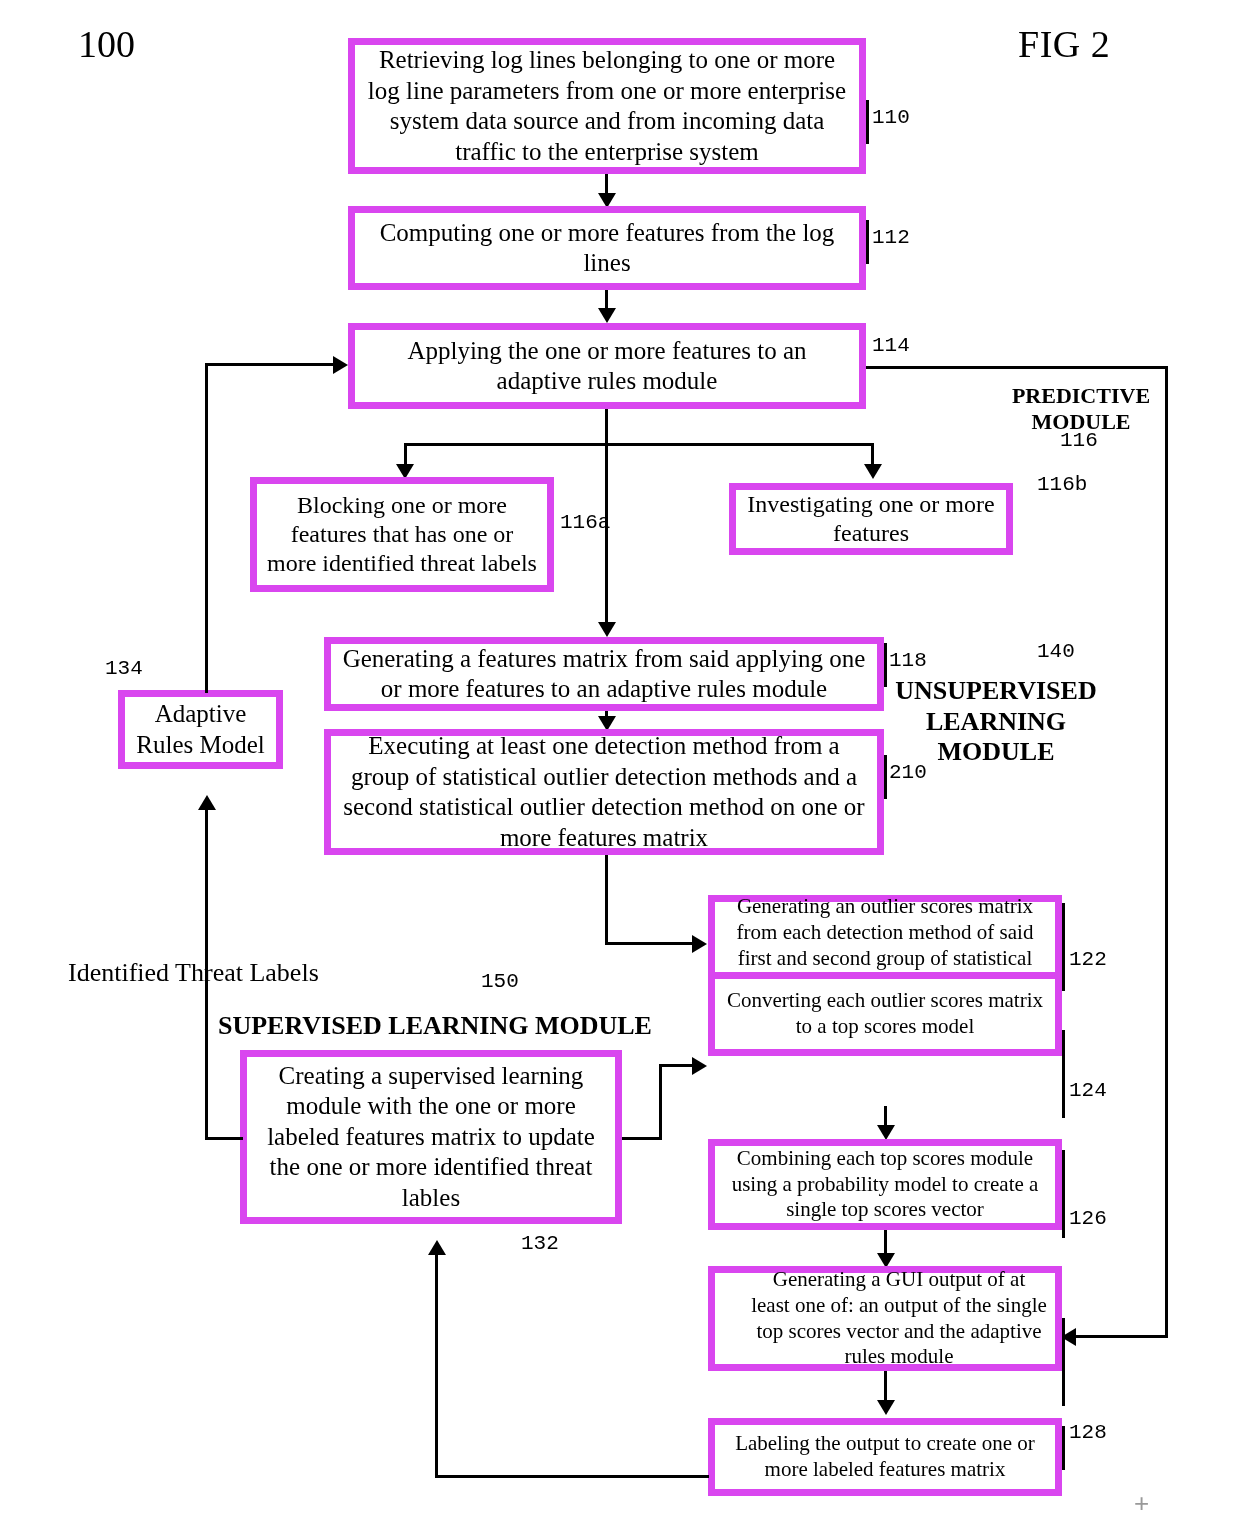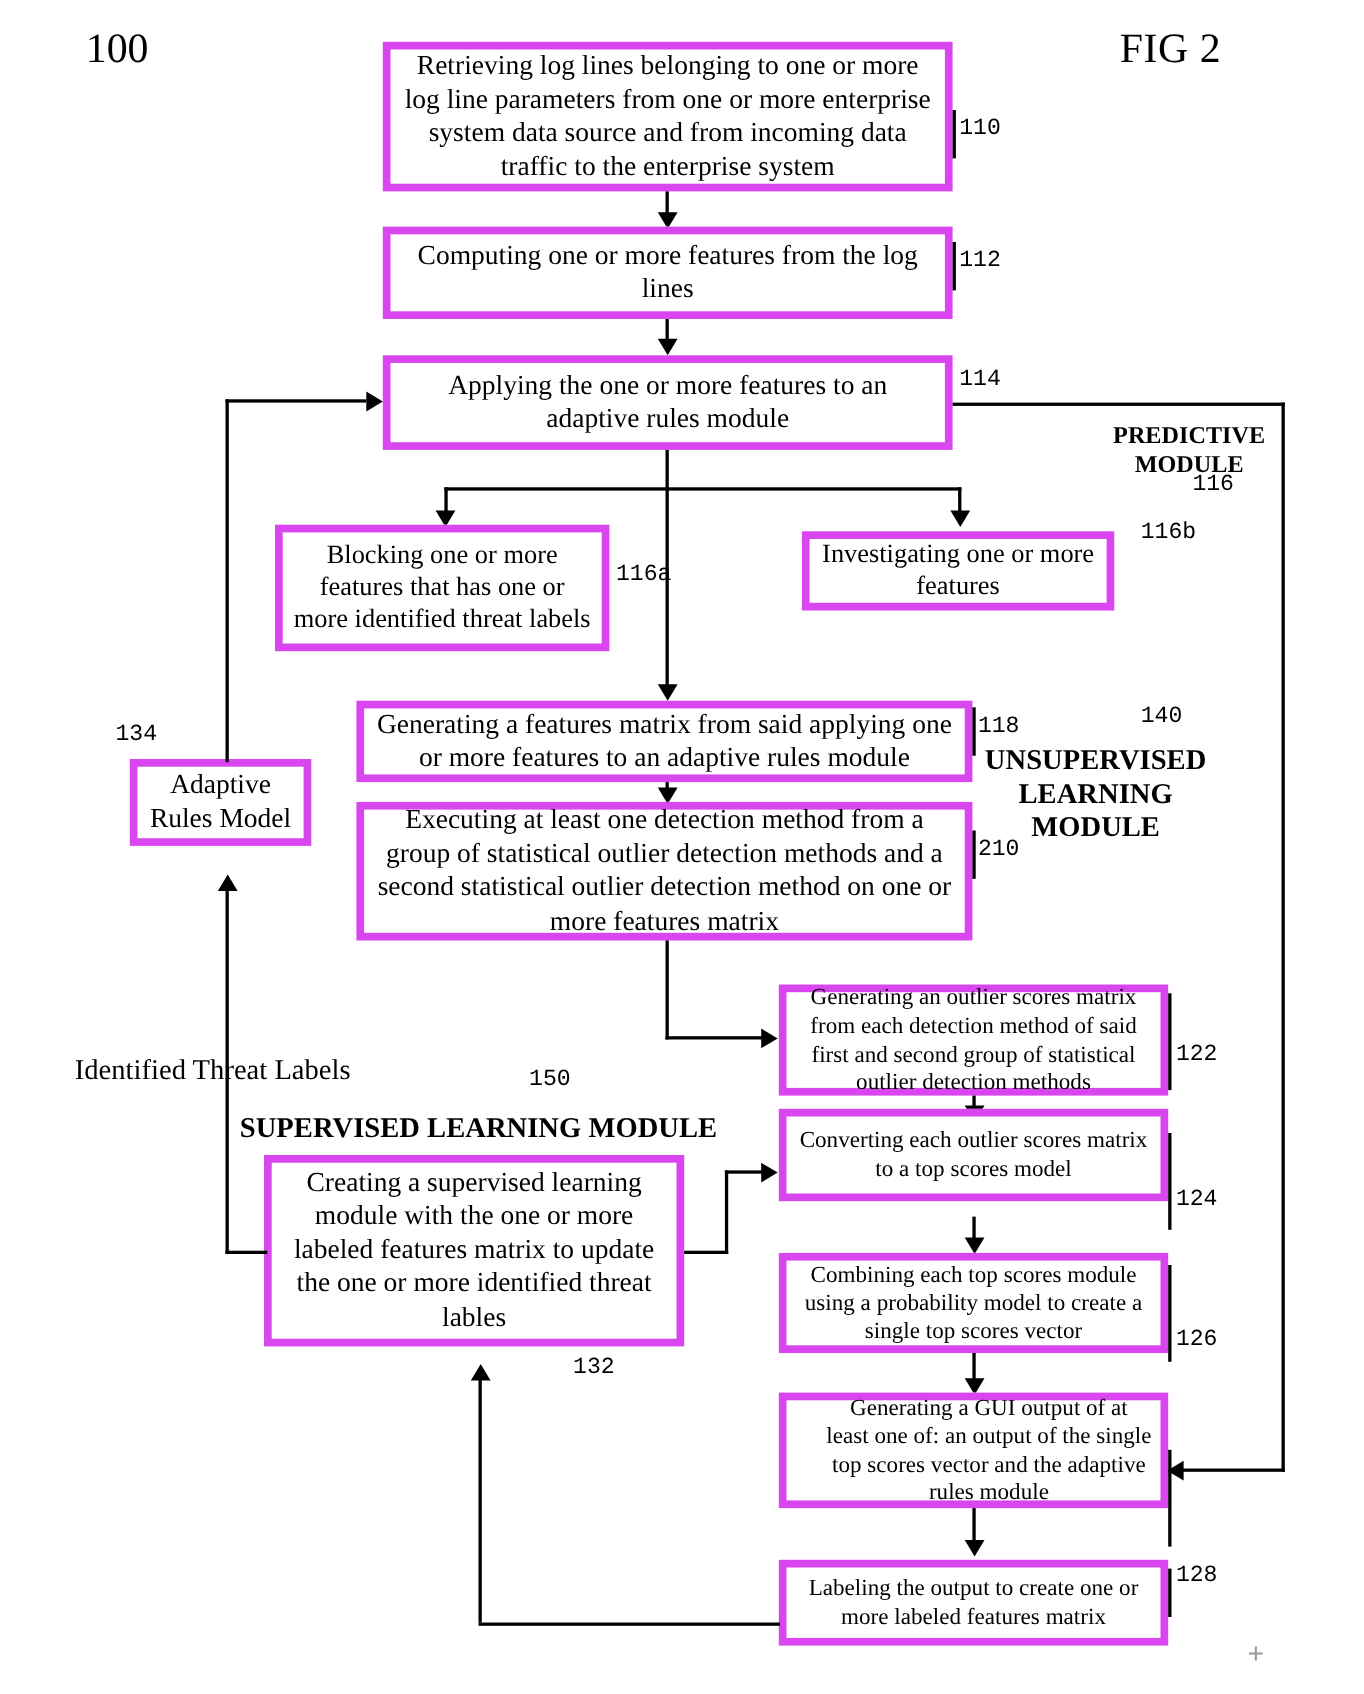--- a/index.html
+++ b/index.html
@@ -126,21 +126,21 @@
   <div class="ln vl" style="left:605px; top:290px; height:22px;"></div>
   <div class="arrow-d" style="left:598px; top:308px;"></div>
 
   <div class="box" style="left:348px; top:323px; width:518px; height:86px; font-size:25px;">
     <span class="box-text">Applying the one or more features to an adaptive rules module</span>
   </div>
   <div class="ref" style="left:872px; top:335px;">114</div>
 
   <div class="label bold" style="left:976px; top:383px; width:210px; font-size:22px;">PREDICTIVE
 MODULE</div>
-  <div class="ref" style="left:1060px; top:430px;margin-left:24px;">116</div>
+  <div class="ref" style="left:1060px; top:430px;">116</div>
   <div class="ref" style="left:1037px; top:474px;">116b</div>
 
   <div class="ln hl" style="left:866px; top:366px; width:302px;"></div>
   <div class="ln vl" style="left:1165px; top:366px; height:972px;"></div>
   <div class="ln hl" style="left:1075px; top:1335px; width:93px;"></div>
   <div class="arrow-l" style="left:1061px; top:1328px;"></div>
 
   <div class="ln vl" style="left:605px; top:409px; height:37px;"></div>
   <div class="ln hl" style="left:404px; top:443px; width:470px;"></div>
 
@@ -188,21 +188,21 @@
 
   <div class="box" style="left:708px; top:895px; width:354px; height:101px; font-size:21px;">
     <span class="box-text">Generating an outlier scores matrix from each detection method of said first and second group of statistical outlier detection methods</span>
   </div>
   <div class="ref" style="left:1069px; top:949px;">122</div>
   <div class="ln vl" style="left:1062px; top:903px; height:88px;"></div>
 
   <div class="ln vl" style="left:884px; top:996px; height:12px;"></div>
   <div class="arrow-d" style="left:877px; top:1005px;"></div>
 
-  <div class="box" style="left:708px; top:1008px; width:354px; height:84px; font-size:21px;">
+  <div class="box" style="left:708px; top:972px; width:354px; height:84px; font-size:21px;">
     <span class="box-text">Converting each outlier scores matrix to a top scores model</span>
   </div>
   <div class="ref" style="left:1069px; top:1080px;">124</div>
   <div class="ln vl" style="left:1062px; top:1030px; height:88px;"></div>
 
   <div class="ln vl" style="left:884px; top:1106px; height:26px;"></div>
   <div class="arrow-d" style="left:877px; top:1125px;"></div>
 
   <div class="box" style="left:708px; top:1139px; width:354px; height:91px; font-size:21px;">
     <span class="box-text">Combining each top scores module using a probability model to create a single top scores vector</span>

